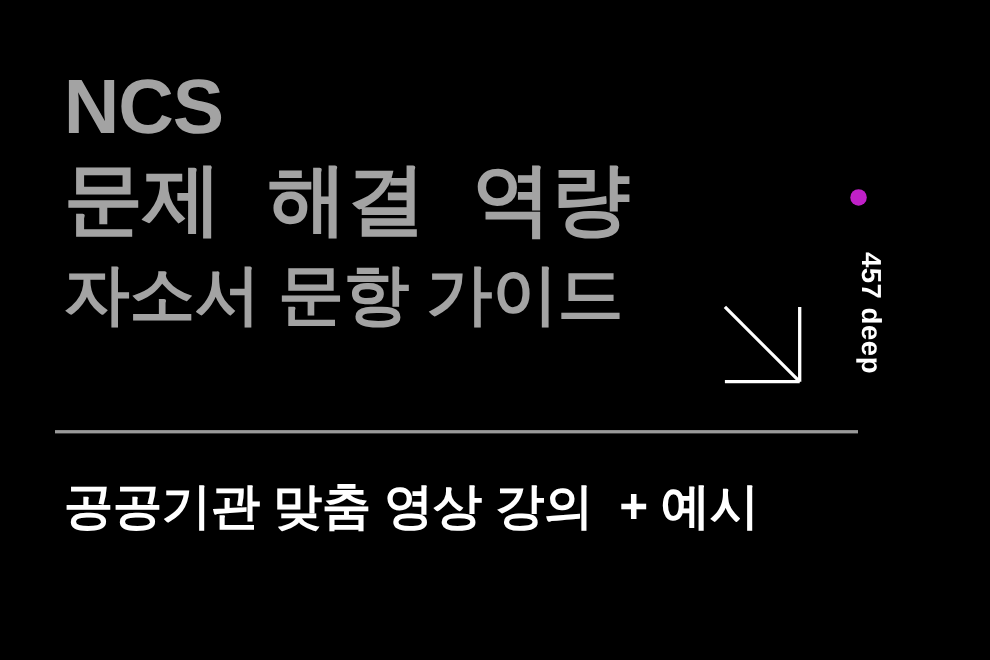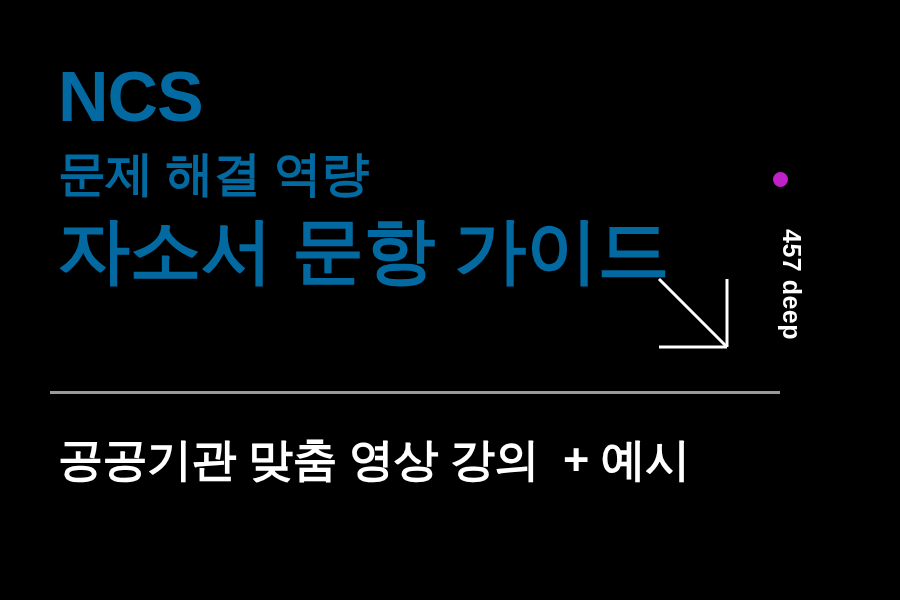--- a/index.html
+++ b/index.html
@@ -22,41 +22,42 @@
   
   .headline {
     position: absolute;
     left: 58px;
     top: 62px;
     width: 700px;
   }
 
   .headline-line {
     display: block;
-    color: #0369a1;
+    color: #a3a3a3;
     font-weight: 700;
     letter-spacing: -0.5px;
     white-space: nowrap;
   }
 
   .line-ncs {
     font-size: 70px;
     line-height: 1.0;
     letter-spacing: -1px;
     margin: 0 0 18px 0;
   }
 
   .line-two {
-    font-size: 48px;
+    font-size: 72px;
     line-height: 1.0;
     margin: 0 0 16px 0;
+    font-family: Liberation Mono, monospace;
   }
 
   .line-three {
-    font-size: 72px;
+    font-size: 60px;
     line-height: 1.0;
     margin: 0;
   }
 
   
   .arrow-mark {
     position: absolute;
     left: 654px;
     top: 274px;
     width: 80px;

